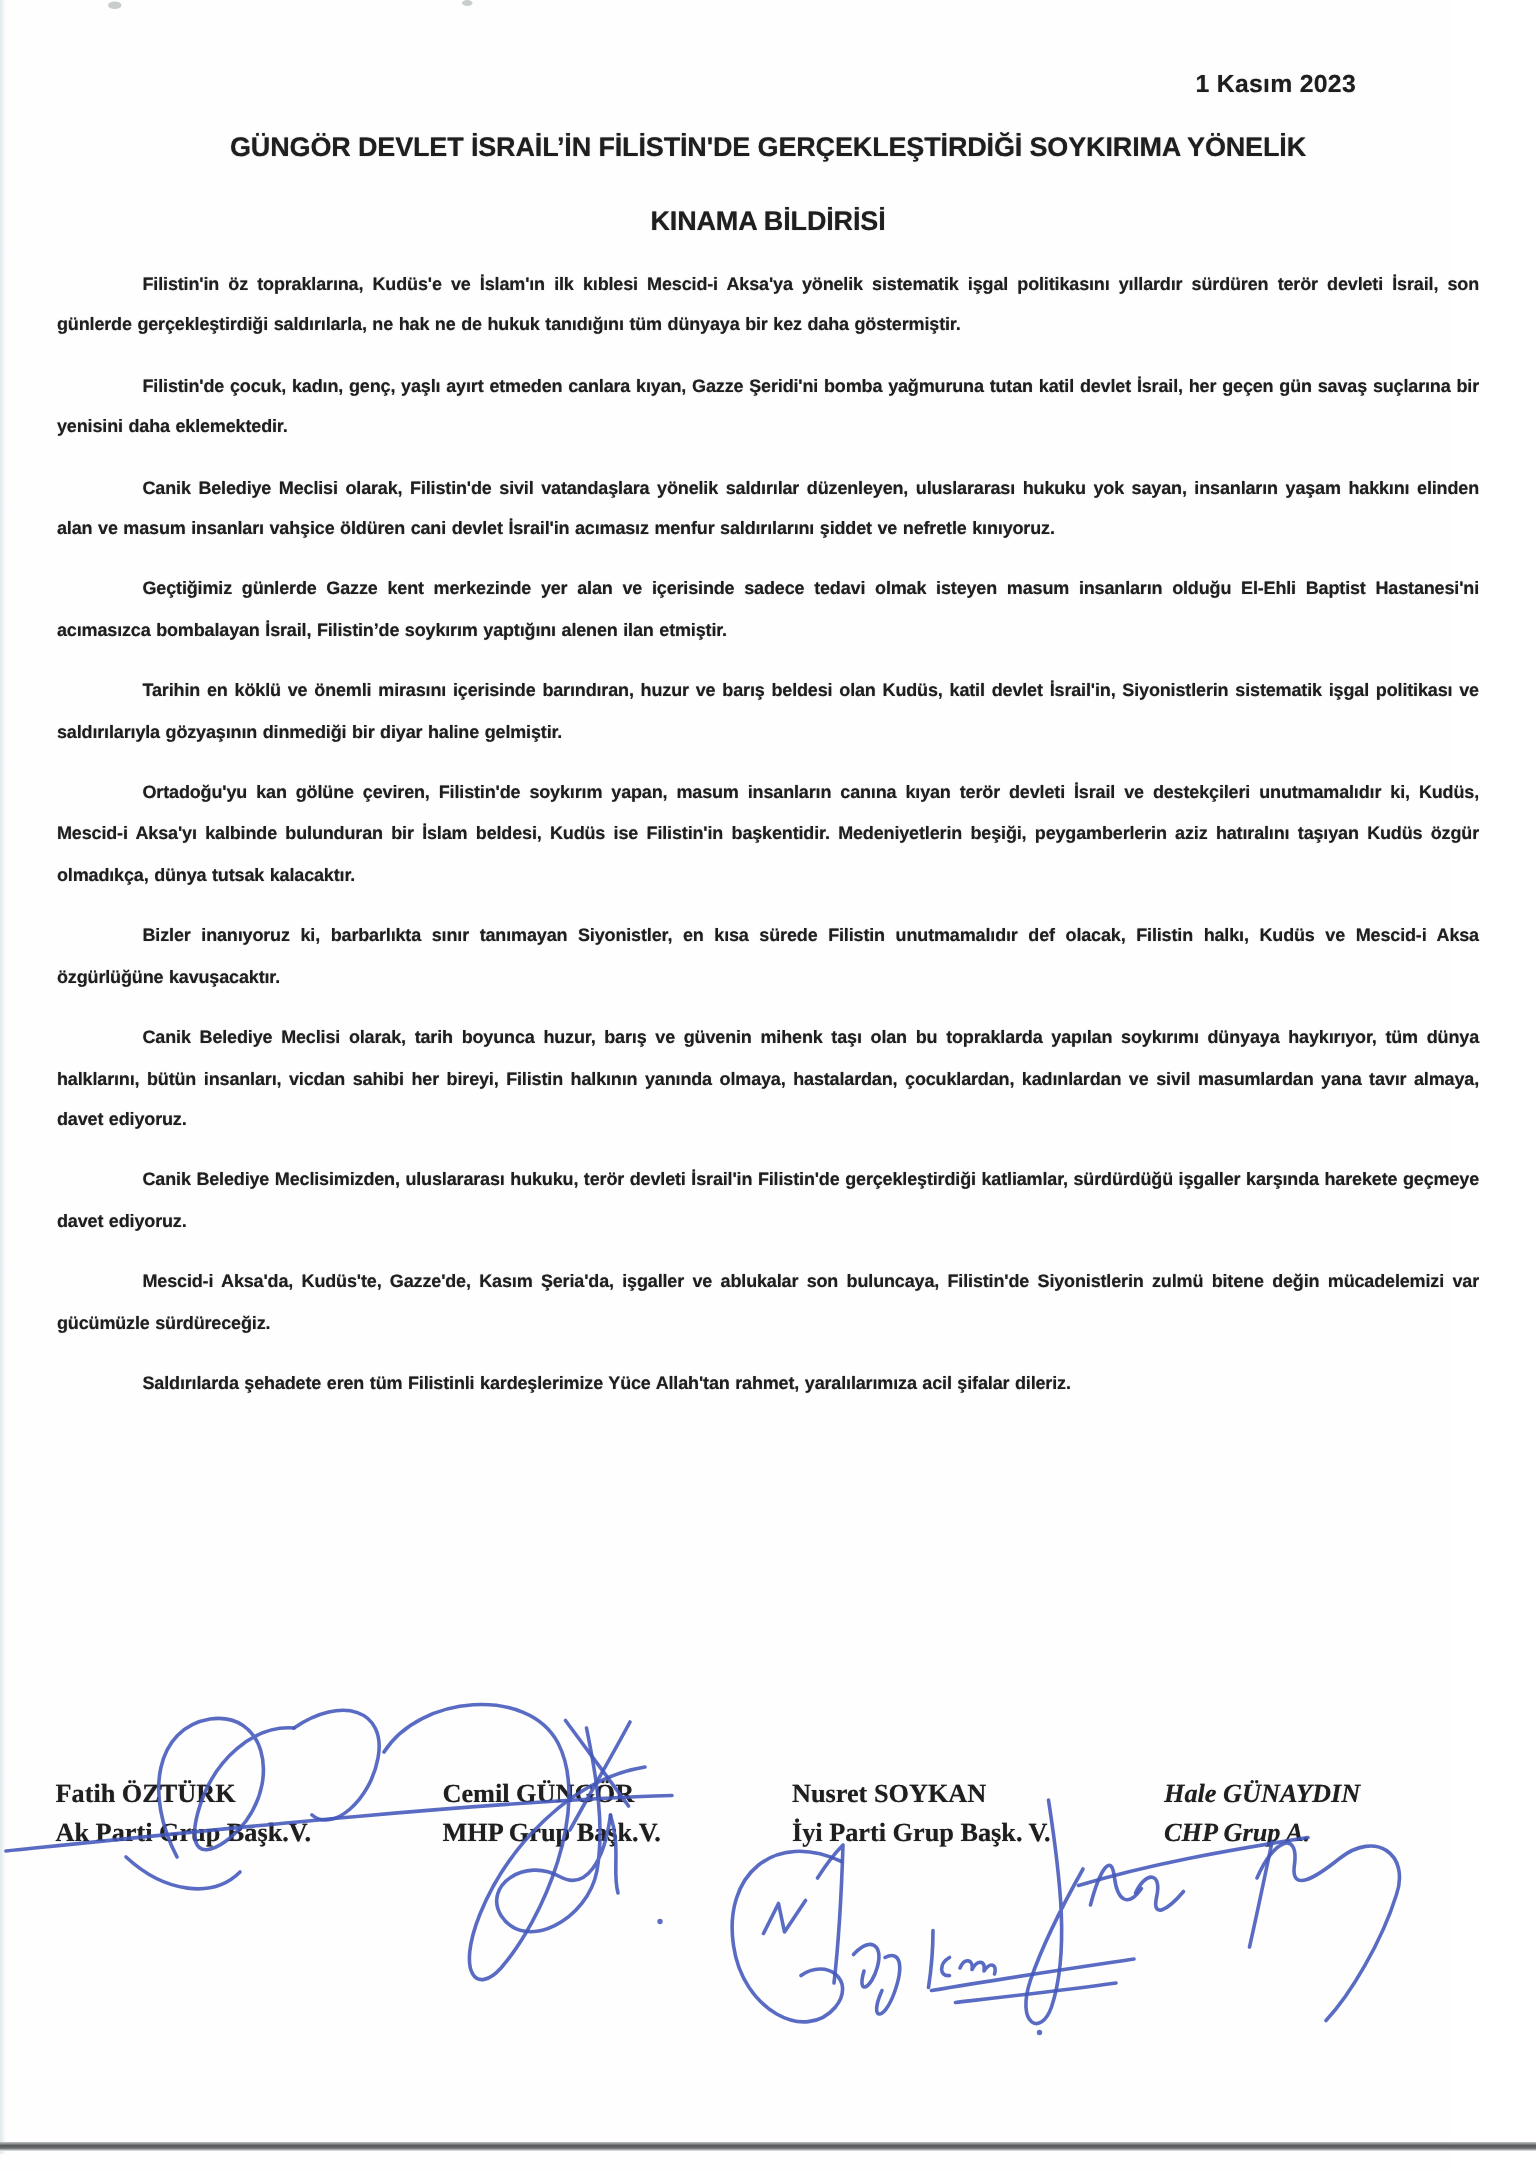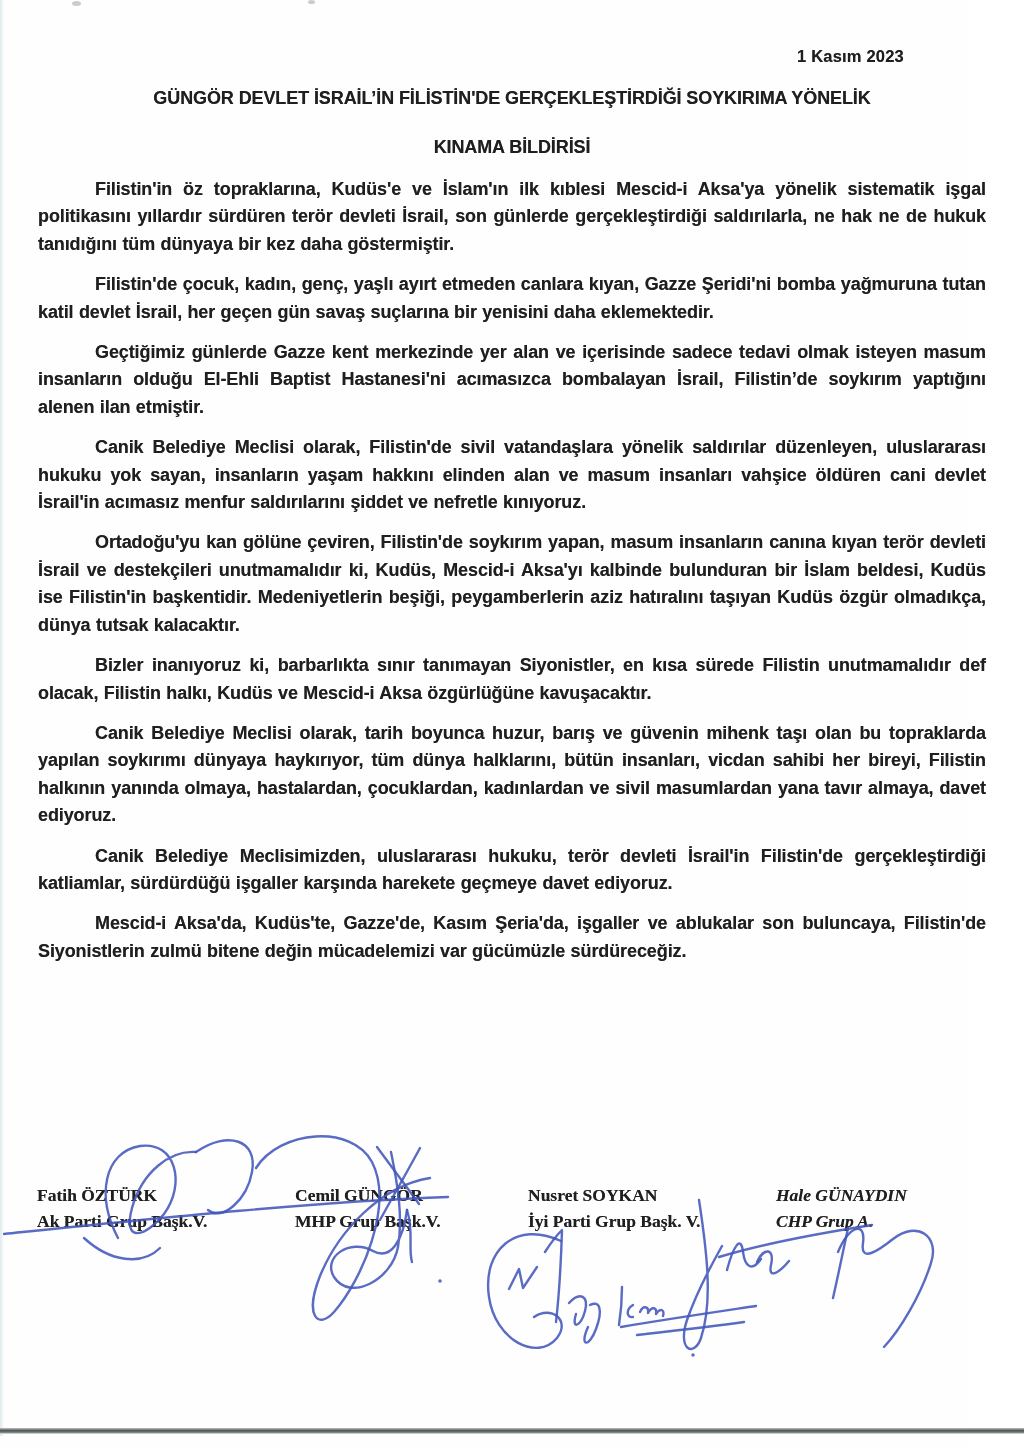--- a/index.html
+++ b/index.html
@@ -42,21 +42,21 @@
     text-shadow: 0 0 0.6px rgba(20,20,20,.65);
   }
   .title.line1 { top: 88px; }
   .title.line2 { top: 137px; }
 
   .content {
     position: absolute; top: 176px; left: 38px; width: 948px;
   }
   .content p {
     margin: 0 0 13px 0;
-    font-size: 18px; font-weight: 700;
+    font-size: 12px; font-weight: 700;
     line-height: 27.4px;
     text-align: justify;
     text-indent: 57px;
     letter-spacing: -0.1px;
     word-spacing: 0.5px;
     text-shadow: 0 0 0.55px rgba(25,25,25,.6);
   }
 
   .signatures { position: absolute; top: 0; left: 0; }
   .signatory {
@@ -97,27 +97,29 @@
   <div class="speck s2"></div>
 
   <div class="date-row">1 Kasım 2023</div>
 
   <div class="title line1">GÜNGÖR DEVLET İSRAİL’İN FİLİSTİN'DE GERÇEKLEŞTİRDİĞİ SOYKIRIMA YÖNELİK</div>
   <div class="title line2">KINAMA BİLDİRİSİ</div>
 
   <div class="content">
     <p>Filistin'in öz topraklarına, Kudüs'e ve İslam'ın ilk kıblesi Mescid-i Aksa'ya yönelik sistematik işgal politikasını yıllardır sürdüren terör devleti İsrail, son günlerde gerçekleştirdiği saldırılarla, ne hak ne de hukuk tanıdığını tüm dünyaya bir kez daha göstermiştir.</p>
     <p>Filistin'de çocuk, kadın, genç, yaşlı ayırt etmeden canlara kıyan, Gazze Şeridi'ni bomba yağmuruna tutan katil devlet İsrail, her geçen gün savaş suçlarına bir yenisini daha eklemektedir.</p>
+    <p>Canik Belediye Meclisi olarak, Filistin'de sivil vatandaşlara yönelik saldırılar düzenleyen, uluslararası hukuku yok sayan, insanların yaşam hakkını elinden alan ve masum insanları vahşice öldüren cani devlet İsrail'in acımasız menfur saldırılarını şiddet ve nefretle kınıyoruz.</p>
     <p>Geçtiğimiz günlerde Gazze kent merkezinde yer alan ve içerisinde sadece tedavi olmak isteyen masum insanların olduğu El-Ehli Baptist Hastanesi'ni acımasızca bombalayan İsrail, Filistin’de soykırım yaptığını alenen ilan etmiştir.</p>
-    <p>Canik Belediye Meclisi olarak, Filistin'de sivil vatandaşlara yönelik saldırılar düzenleyen, uluslararası hukuku yok sayan, insanların yaşam hakkını elinden alan ve masum insanları vahşice öldüren cani devlet İsrail'in acımasız menfur saldırılarını şiddet ve nefretle kınıyoruz.</p>
+    <p>Tarihin en köklü ve önemli mirasını içerisinde barındıran, huzur ve barış beldesi olan Kudüs, katil devlet İsrail'in, Siyonistlerin sistematik işgal politikası ve saldırılarıyla gözyaşının dinmediği bir diyar haline gelmiştir.</p>
     <p>Ortadoğu'yu kan gölüne çeviren, Filistin'de soykırım yapan, masum insanların canına kıyan terör devleti İsrail ve destekçileri unutmamalıdır ki, Kudüs, Mescid-i Aksa'yı kalbinde bulunduran bir İslam beldesi, Kudüs ise Filistin'in başkentidir. Medeniyetlerin beşiği, peygamberlerin aziz hatıralını taşıyan Kudüs özgür olmadıkça, dünya tutsak kalacaktır.</p>
     <p>Bizler inanıyoruz ki, barbarlıkta sınır tanımayan Siyonistler, en kısa sürede Filistin unutmamalıdır def olacak, Filistin halkı, Kudüs ve Mescid-i Aksa özgürlüğüne kavuşacaktır.</p>
     <p>Canik Belediye Meclisi olarak, tarih boyunca huzur, barış ve güvenin mihenk taşı olan bu topraklarda yapılan soykırımı dünyaya haykırıyor, tüm dünya halklarını, bütün insanları, vicdan sahibi her bireyi, Filistin halkının yanında olmaya, hastalardan, çocuklardan, kadınlardan ve sivil masumlardan yana tavır almaya, davet ediyoruz.</p>
     <p>Canik Belediye Meclisimizden, uluslararası hukuku, terör devleti İsrail'in Filistin'de gerçekleştirdiği katliamlar, sürdürdüğü işgaller karşında harekete geçmeye davet ediyoruz.</p>
     <p>Mescid-i Aksa'da, Kudüs'te, Gazze'de, Kasım Şeria'da, işgaller ve ablukalar son buluncaya, Filistin'de Siyonistlerin zulmü bitene değin mücadelemizi var gücümüzle sürdüreceğiz.</p>
+    <p>Saldırılarda şehadete eren tüm Filistinli kardeşlerimize Yüce Allah'tan rahmet, yaralılarımıza acil şifalar dileriz.</p>
   </div>
 
   <div class="signatures">
     <div class="signatory c1">
       <span class="sig-name">Fatih ÖZTÜRK</span>
       <span class="sig-title">Ak Parti Grup Başk.V.</span>
     </div>
     <div class="signatory c2">
       <span class="sig-name">Cemil GÜNGÖR</span>
       <span class="sig-title">MHP Grup Başk.V.</span>

